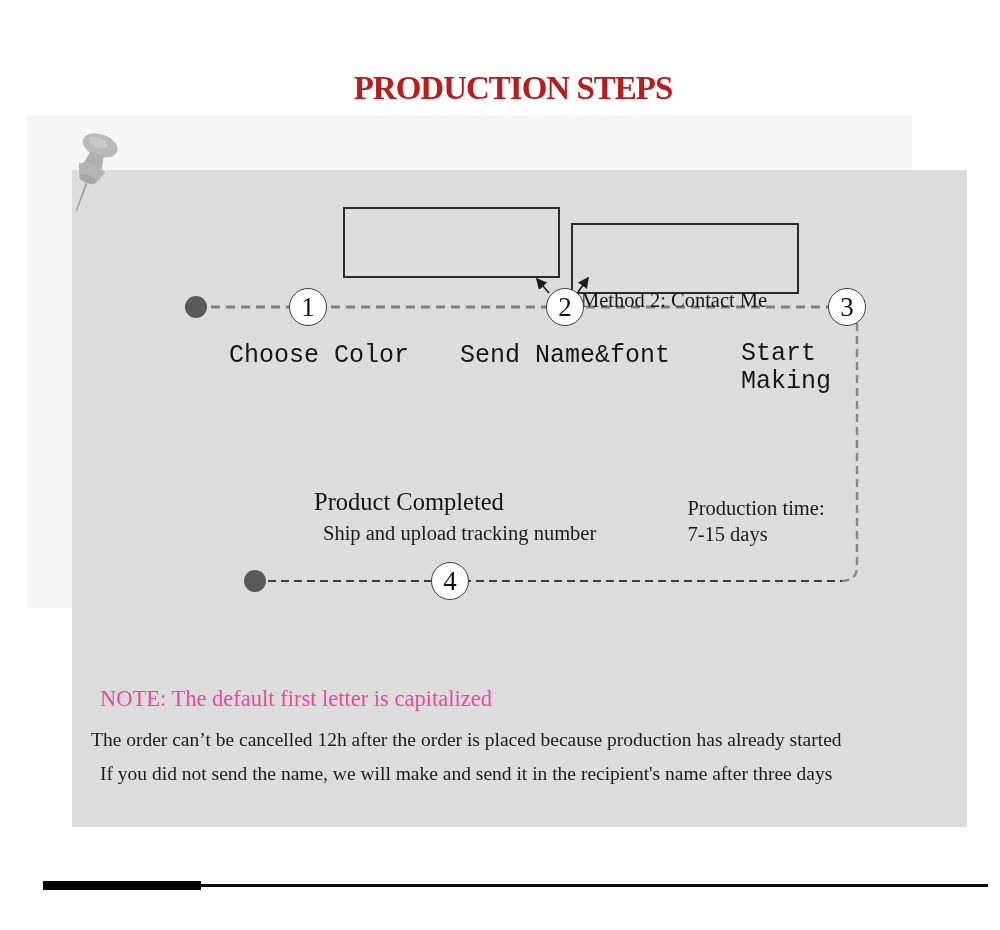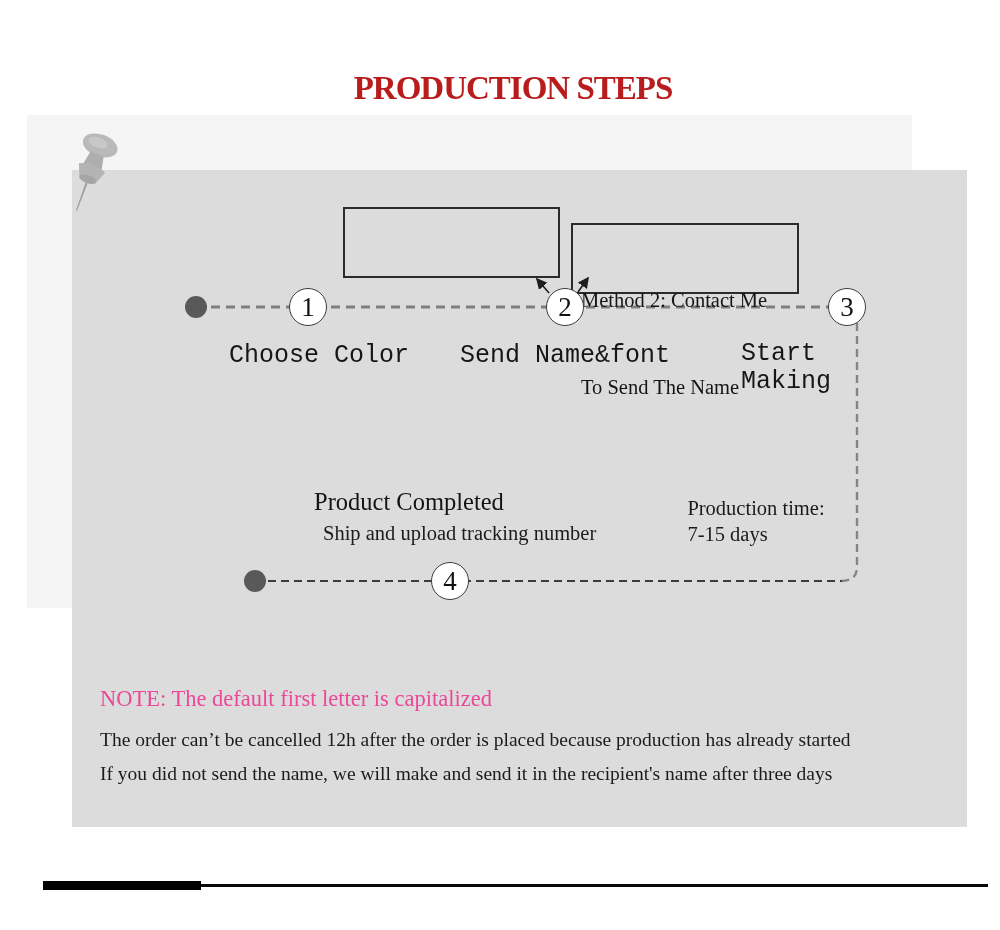--- a/index.html
+++ b/index.html
@@ -121,21 +121,21 @@
     white-space: nowrap; z-index: 3;
   }
 
   #note-heading {
     left: 100px; top: 686px;
     font-size: 22.5px;
     color: #ec4899;
     white-space: nowrap; z-index: 3;
   }
   #note-line1 {
-    left: 100px; top: 729px;
+    left: 91px; top: 729px;
     font-size: 19.5px;
     white-space: nowrap; z-index: 3;
   }
   #note-line2 {
     left: 100px; top: 763px;
     font-size: 19.5px;
     white-space: nowrap; z-index: 3;
   }
 
   #footer-bar-thick {
@@ -165,21 +165,20 @@
     <path d="M20 40 Q34 33 48 40 L43 52 Q34 57 25 52 Z" fill="#b4b4b4"></path>
     <ellipse cx="34" cy="52" rx="9" ry="4" fill="#a5a5a5"></ellipse>
     <path d="M33 56 L35 56 L34.6 84 L34 87 L33.4 84 Z" fill="#9d9d9d"></path>
   </g>
 </svg>
 
 <div class="abs method-box" id="method-box-1">
 </div>
 <div class="abs method-box" id="method-box-2">
   <div>Method 2: Contact Me</div>
-  <div>To Send The Name</div>
 </div>
 
 <svg class="abs" id="diagram-svg" viewBox="0 0 1000 930">
   <defs>
     <marker id="arrowhead" markerWidth="9" markerHeight="9" refX="6" refY="3.5" orient="auto">
       <path d="M0,0 L7,3.5 L0,7 Z" fill="#1e1e1e"></path>
     </marker>
   </defs>
 
   <line x1="196" y1="307" x2="847" y2="307" stroke="#7f7f7f" stroke-width="3" stroke-dasharray="9 6"></line>

